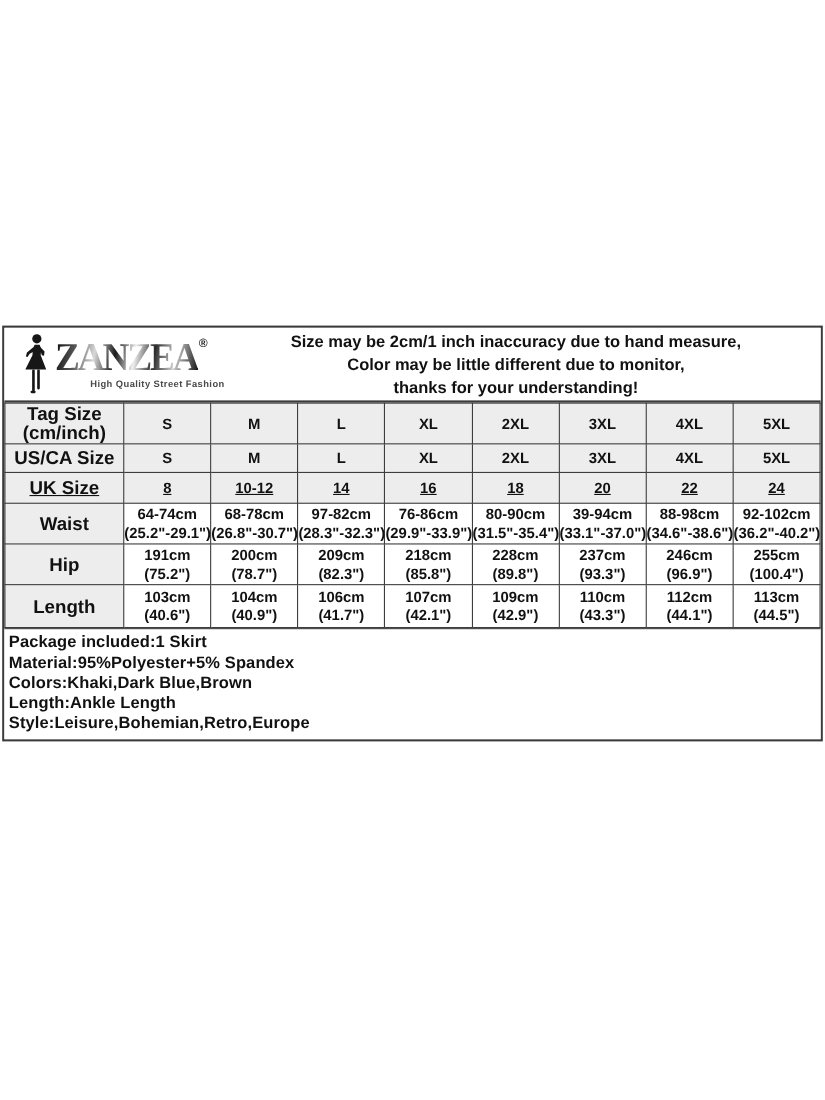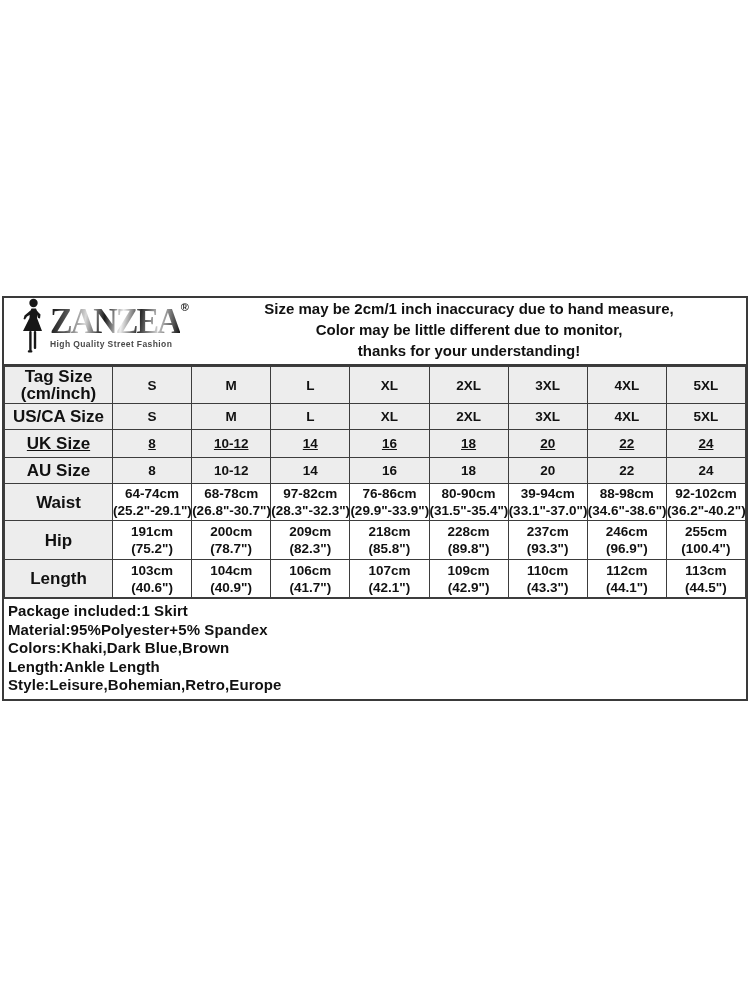--- a/index.html
+++ b/index.html
@@ -12,21 +12,21 @@
   .sheet {
     width: 746px;
     margin: 296px 2px 0 2px;
     border: 2px solid #3a3a3a;
     background: #ffffff;
   }
 
   
   .header {
     display: flex;
-    align-items: flex-start;
+    align-items: center;
     height: 68px;
     border-bottom: 2px solid #3a3a3a;
     background: #ffffff;
   }
   .logo {
     width: 196px;
     display: flex;
     align-items: center;
     padding-left: 12px;
     flex-shrink: 0;
@@ -52,20 +52,21 @@
     margin-left: 1px;
     margin-top: -2px;
   }
   .tagline {
     font-size: 8.5px;
     font-weight: bold;
     color: #4a4a4a;
     letter-spacing: 0.4px;
     margin-top: 1px;
     white-space: nowrap;
+    margin-left: 32px;
   }
   .disclaimer {
     flex: 1;
     text-align: center;
     font-weight: bold;
     font-size: 15px;
     line-height: 21px;
     padding-right: 8px;
   }
 
@@ -238,49 +239,20 @@
           </td>
           <td class="value-cell shaded">
             <div>22</div>
           </td>
           <td class="value-cell shaded">
             <div>24</div>
           </td>
         </tr>
         <tr>
           <td class="label-cell shaded">
-            <div>AU Size</div>
-          </td>
-          <td class="value-cell shaded">
-            <div>8</div>
-          </td>
-          <td class="value-cell shaded">
-            <div>10-12</div>
-          </td>
-          <td class="value-cell shaded">
-            <div>14</div>
-          </td>
-          <td class="value-cell shaded">
-            <div>16</div>
-          </td>
-          <td class="value-cell shaded">
-            <div>18</div>
-          </td>
-          <td class="value-cell shaded">
-            <div>20</div>
-          </td>
-          <td class="value-cell shaded">
-            <div>22</div>
-          </td>
-          <td class="value-cell shaded">
-            <div>24</div>
-          </td>
-        </tr>
-        <tr>
-          <td class="label-cell shaded">
             <div>Waist</div>
           </td>
           <td class="value-cell">
             <div>64-74cm</div>
             <div>(25.2"-29.1")</div>
           </td>
           <td class="value-cell">
             <div>68-78cm</div>
             <div>(26.8"-30.7")</div>
           </td>

